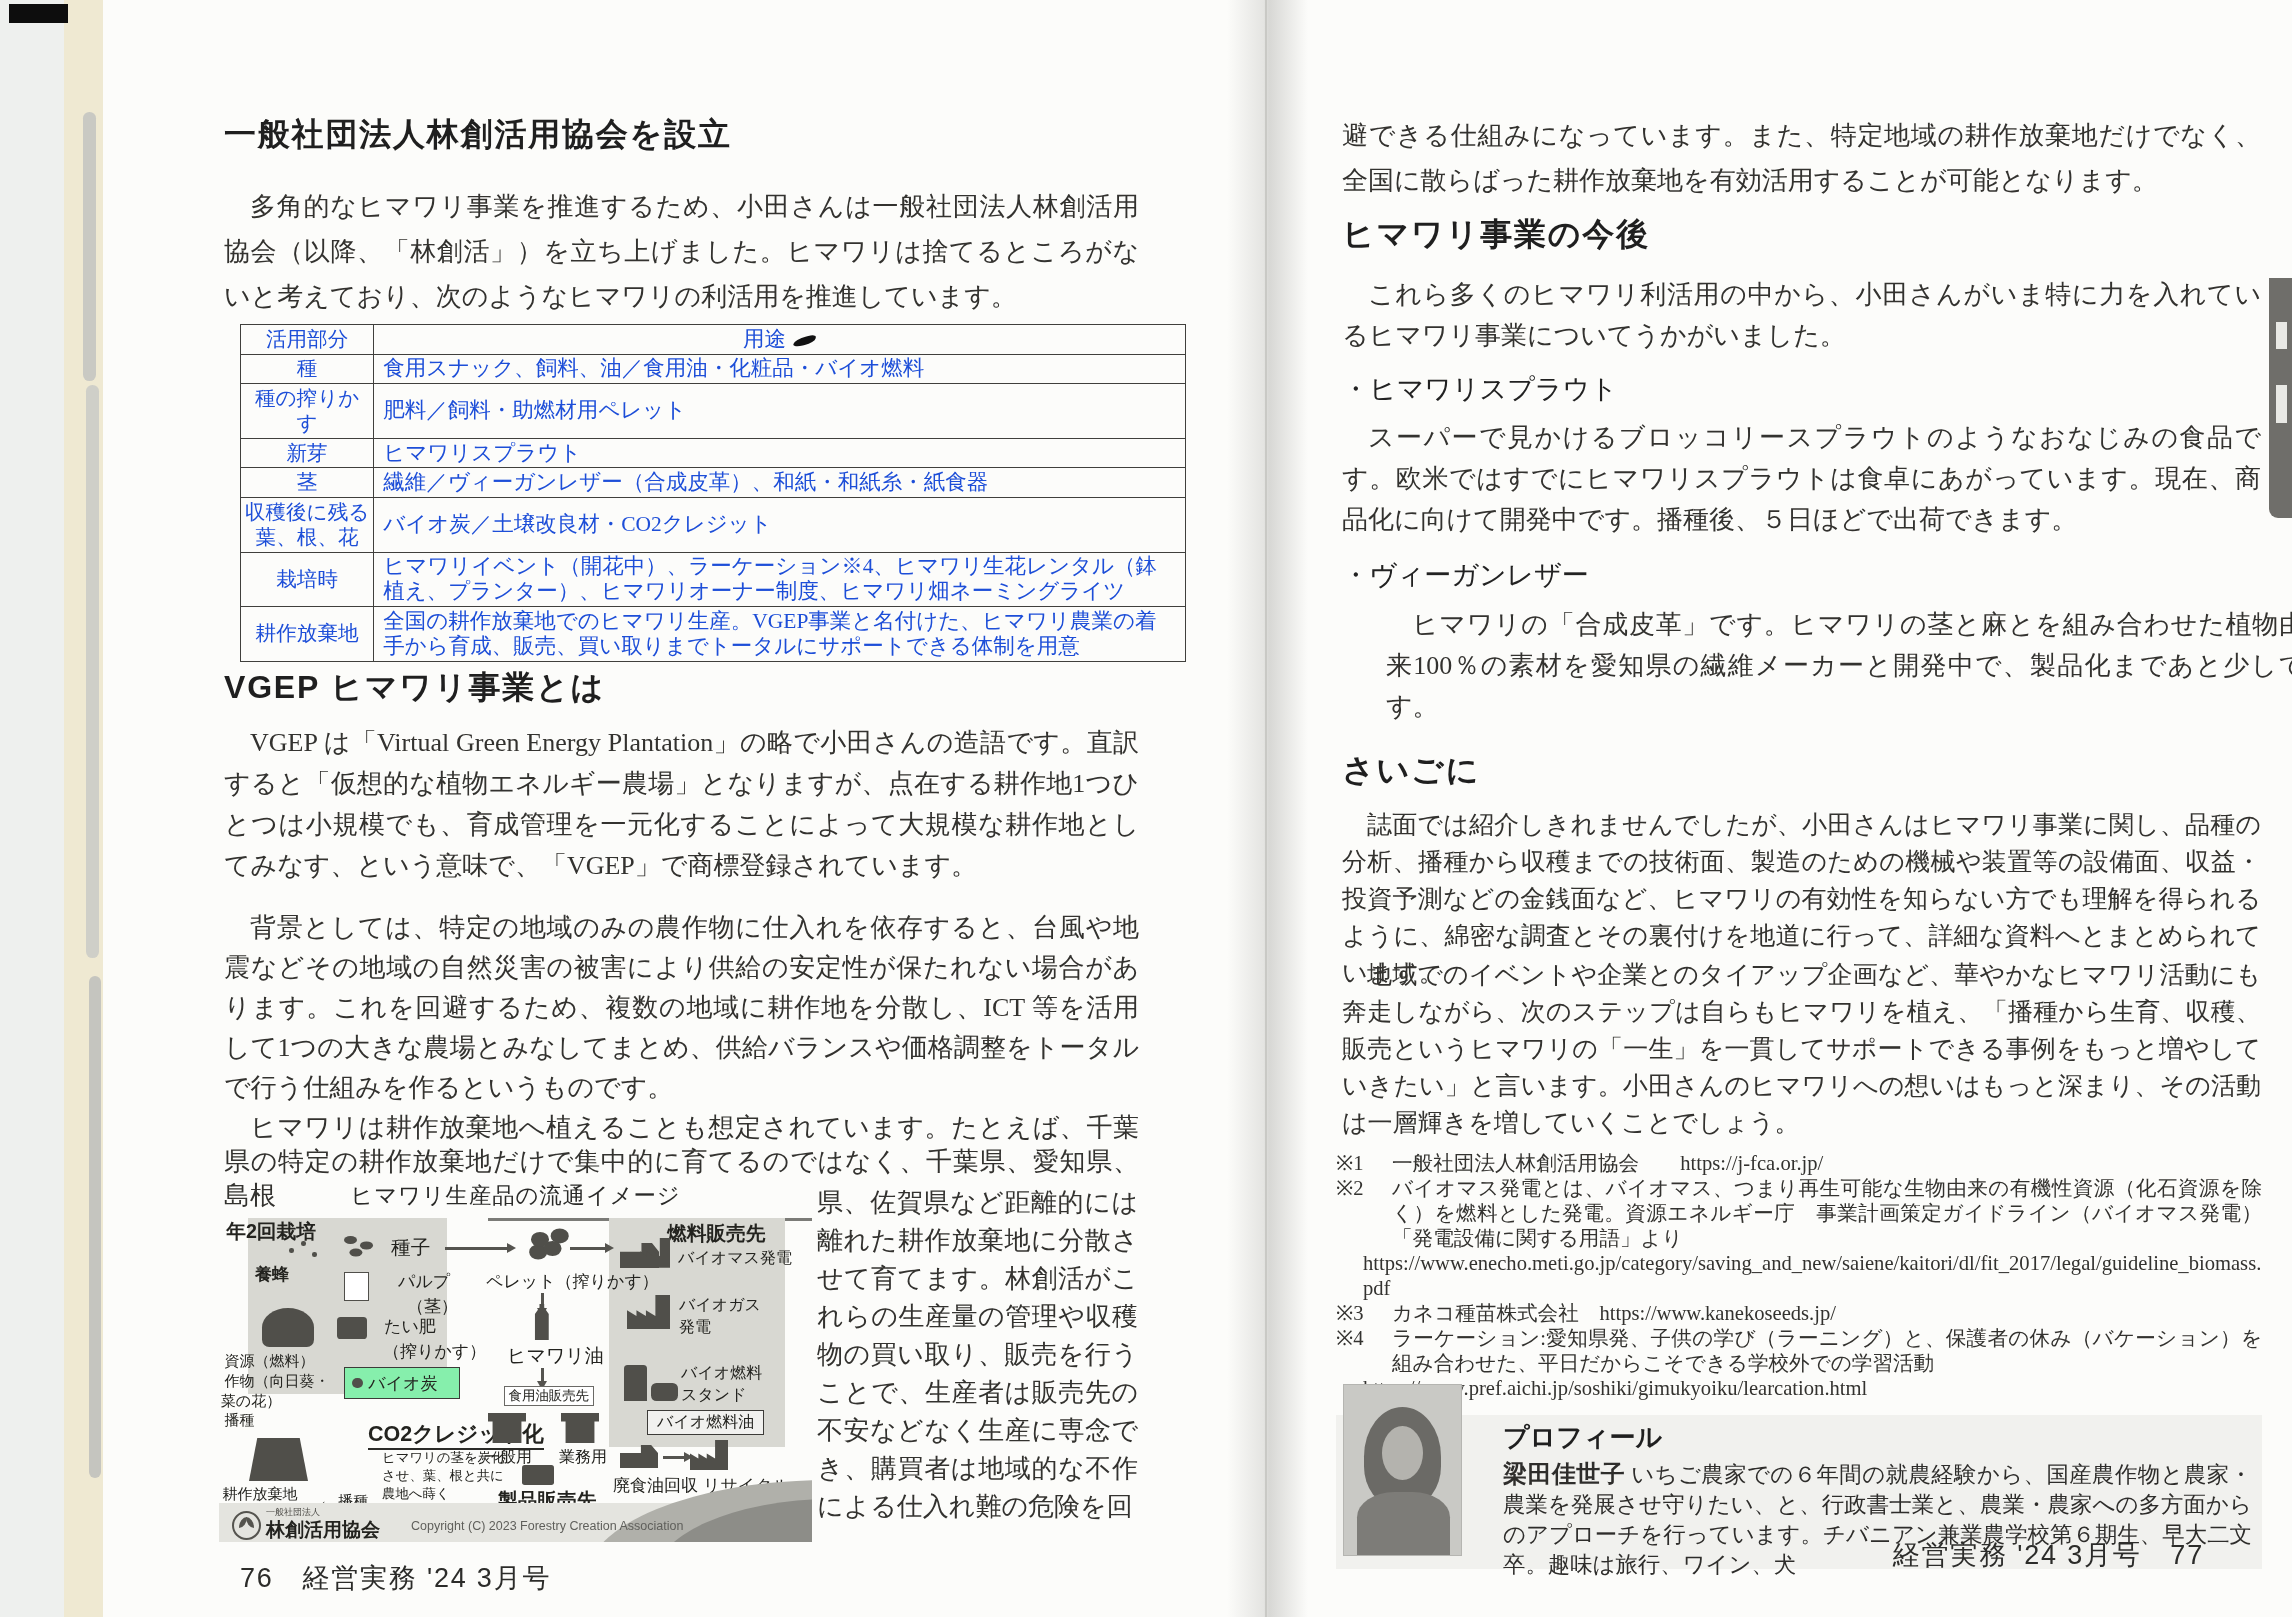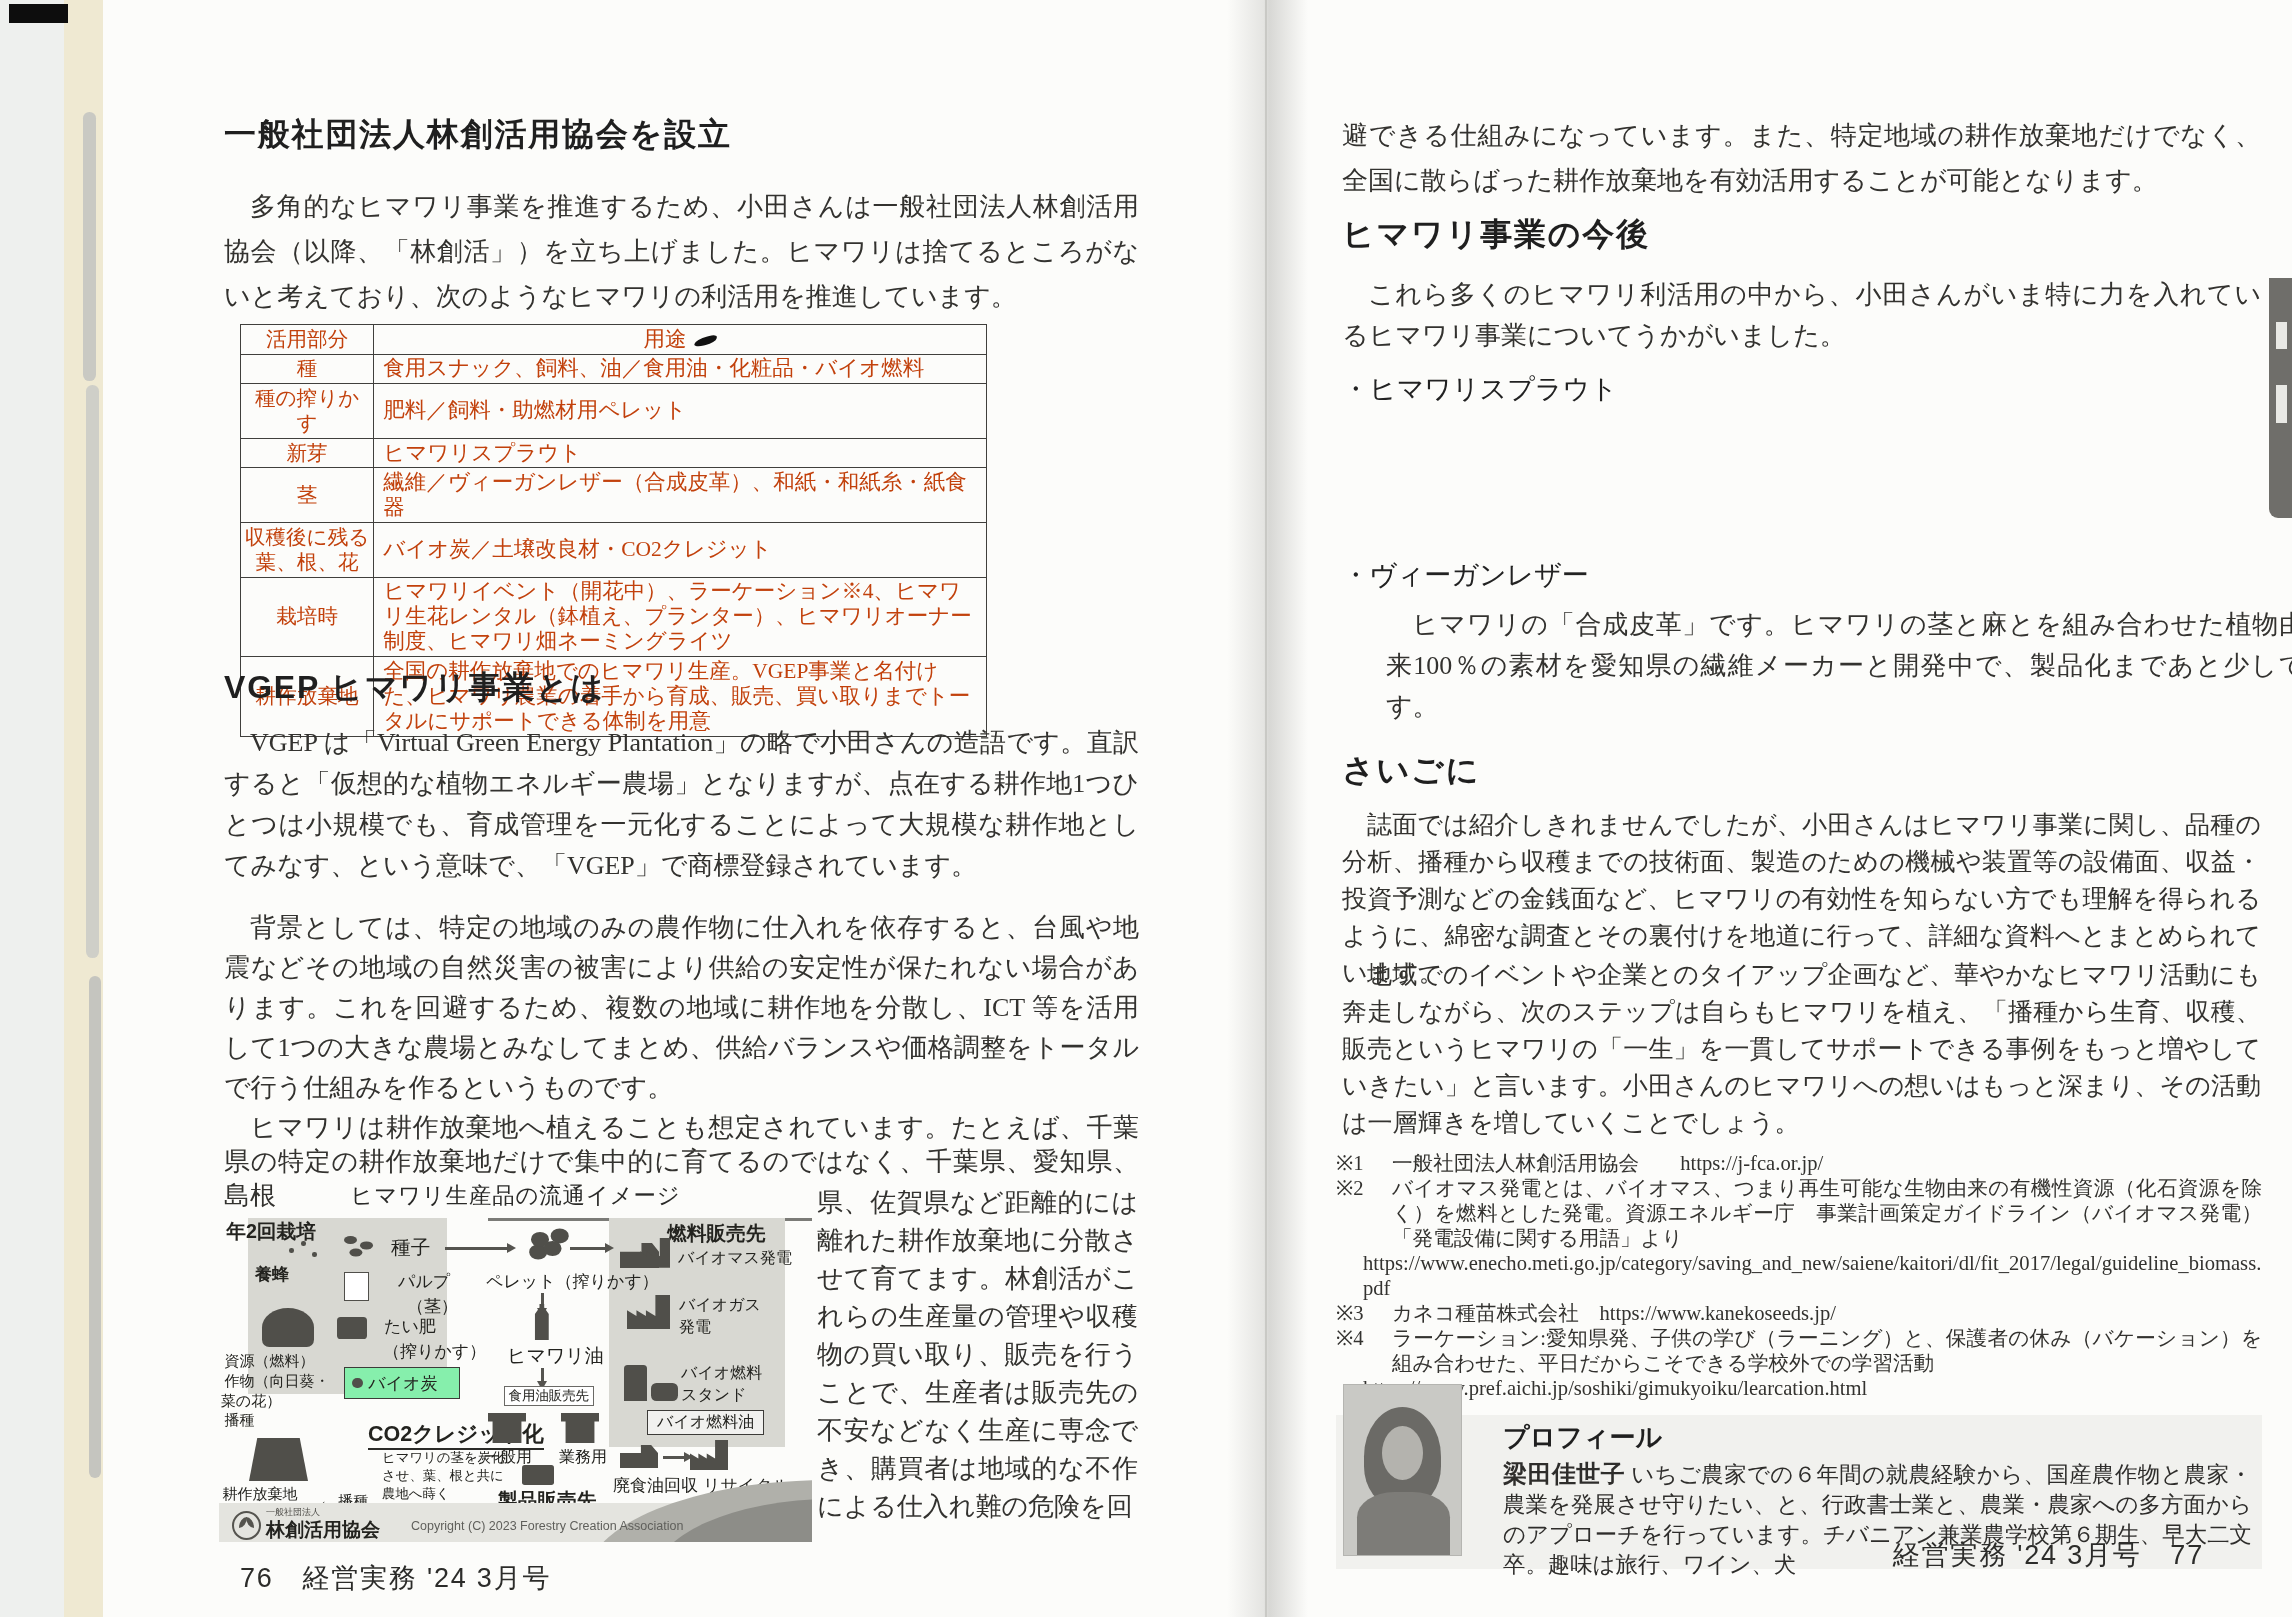--- a/index.html
+++ b/index.html
@@ -25,21 +25,21 @@
   
   h2.sec{margin:0;font-family:"Liberation Sans","DejaVu Sans",sans-serif;font-weight:bold;
          font-size:32px;color:#1f1f1f;letter-spacing:1.8px;}
   .body-p{margin:0;font-size:26px;line-height:41px;text-align:justify;word-break:break-all;color:#33322f;}
   .indent{text-indent:1em;}
 
   
   .l-h1{left:224px;top:113px;}
   .l-p1{left:224px;top:184px;width:915px;line-height:45px;}
   .l-table{left:240px;top:324px;width:881px;}
-  table.usage{border-collapse:collapse;width:747px;font-size:21.5px;color:#c2410c;border-radius:30px;}
+  table.usage{border-collapse:collapse;width:946px;font-size:21.5px;color:#1d4ed8;border-radius:30px;}
   table.usage td,table.usage th{border:1.8px solid #403f3c;padding:1.8px 9px;line-height:25px;font-weight:normal;text-align:left;vertical-align:middle;}
   table.usage .c1{width:125px;text-align:center;padding:1.8px 3.6px;font-size:20.6px;}
   table.usage th{text-align:center;}
   .pen-mark{display:inline-block;width:23px;height:8px;background:#111;border-radius:60% 40% 50% 50%;
             transform:rotate(-14deg) skewX(-24deg);margin-left:7.2px;vertical-align:middle;}
   .l-h2{left:224px;top:666px;}
   .l-p2{left:224px;top:722px;width:915px;}
   .l-p3{left:224px;top:908px;width:915px;line-height:40px;}
   .l-p4{left:224px;top:1111px;width:915px;line-height:34px;}
   .l-wrap{left:817px;top:1164px;width:321px;line-height:38px;margin-top:20px;}
@@ -264,20 +264,21 @@
       <div class="lbl" style="left:192px;top:301px;font-size:12.5px;color:#5f5f5b;">Copyright (C) 2023 Forestry Creation Association</div>
     </div>
   </div>
 
   <div class="abs sans l-footer">76　経営実務 '24 3月号</div>
 
   <p class="abs body-p r-pcont">避できる仕組みになっています。また、特定地域の耕作放棄地だけでなく、全国に散らばった耕作放棄地を有効活用することが可能となります。</p>
   <h2 class="abs sec r-h1">ヒマワリ事業の今後</h2>
   <p class="abs body-p indent r-p1">これら多くのヒマワリ利活用の中から、小田さんがいま特に力を入れているヒマワリ事業についてうかがいました。</p>
   <div class="abs r-b1">・ヒマワリスプラウト</div>
+  <p class="abs body-p indent r-p2">スーパーで見かけるブロッコリースプラウトのようなおなじみの食品です。欧米ではすでにヒマワリスプラウトは食卓にあがっています。現在、商品化に向けて開発中です。播種後、５日ほどで出荷できます。</p>
   <div class="abs r-b2">・ヴィーガンレザー</div>
   <p class="abs body-p indent r-p3">ヒマワリの「合成皮革」です。ヒマワリの茎と麻とを組み合わせた植物由来100％の素材を愛知県の繊維メーカーと開発中で、製品化まであと少しです。</p>
   <h2 class="abs sec r-h2">さいごに</h2>
   <p class="abs body-p indent r-p4">誌面では紹介しきれませんでしたが、小田さんはヒマワリ事業に関し、品種の分析、播種から収穫までの技術面、製造のための機械や装置等の設備面、収益・投資予測などの金銭面など、ヒマワリの有効性を知らない方でも理解を得られるように、綿密な調査とその裏付けを地道に行って、詳細な資料へとまとめられています。</p>
   <p class="abs body-p indent r-p5">地域でのイベントや企業とのタイアップ企画など、華やかなヒマワリ活動にも奔走しながら、次のステップは自らもヒマワリを植え、「播種から生育、収穫、販売というヒマワリの「一生」を一貫してサポートできる事例をもっと増やしていきたい」と言います。小田さんのヒマワリへの想いはもっと深まり、その活動は一層輝きを増していくことでしょう。</p>
 
   <div class="abs fnblock">
     <div class="fn">
       <span class="mk">※1</span>
       <span>一般社団法人林創活用協会　　https://j-fca.or.jp/</span>

